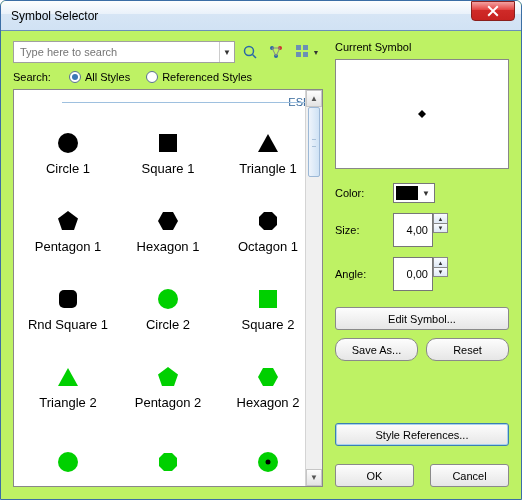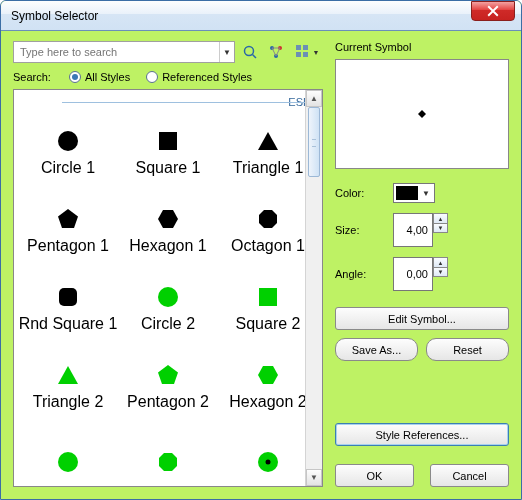--- a/index.html
+++ b/index.html
@@ -21,21 +21,21 @@
 .radiorow { display:flex; align-items:center; gap:16px; font-size:11px; margin-bottom:6px; }
 .radiorow .lbl{ margin-right:2px; }
 .radio { display:flex; align-items:center; gap:4px; }
 .radio .dot { width:12px; height:12px; border:1px solid #5a7290; border-radius:50%; display:flex; align-items:center; justify-content:center; background:#fff; }
 .radio.sel .dot::after{ content:""; width:6px; height:6px; background:#39a he; background:#3b78b5; border-radius:50%; display:block; }
 .radio.sel .dot::after{ background:#3b78b5;}
 .listpane { flex:1; border:1px solid #888; background:#fff; overflow:hidden; position:relative; }
 .catlabel { color:#35689b; font-size:11px; padding:6px 8px 2px 8px; position:relative;text-align:right; }
 .catlabel::after { content:""; position:absolute; left:48px; right:8px; top:12px; height:1px; background:#9ec0df; }
 .grid { display:grid; grid-template-columns:repeat(3,1fr); padding:4px 4px 4px 4px; }
-.cell { display:flex; flex-direction:column; align-items:center; justify-content:center; height:78px; font-size:16px; gap:6px; }
+.cell { display:flex; flex-direction:column; align-items:center; justify-content:center; height:78px; font-size:13px; gap:6px; }
 .cell .shape{ width:24px; height:24px; display:flex; align-items:center; justify-content:center; }
 .cell .lbl{ color:#000; }
 .scrollbar { position:absolute; right:0; top:0; bottom:0; width:17px; background:#f0f0f0; border-left:1px solid #d4d4d4; }
 .sb-arrow{ height:17px; display:flex;align-items:center;justify-content:center; background:linear-gradient(#fdfdfd,#e3e3e3); border:1px solid #c6c6c6; margin:0; font-size:8px; color:#555; }
 .sb-track{ position:absolute; top:17px; bottom:17px; left:0; right:0; }
 .sb-thumb{ position:absolute; left:2px; right:2px; top:0; height:70px; background:linear-gradient(to right,#eef4fb,#cfe2f5); border:1px solid #9cb8d6; border-radius:2px; }
 .sb-thumb::after{content:""; position:absolute; left:3px; right:3px; top:50%; height:6px; margin-top:-3px; border-top:1px solid #a9c1da; border-bottom:1px solid #a9c1da;}
 .rightcol { flex:1; display:flex; flex-direction:column; font-size:11px; }
 .rightcol .hdr{ font-size:11px; color:#000; margin-bottom:6px; }
 .preview { height:110px; border:1px solid #888; background:#fff; display:flex; align-items:center; justify-content:center; margin-bottom:14px; }

